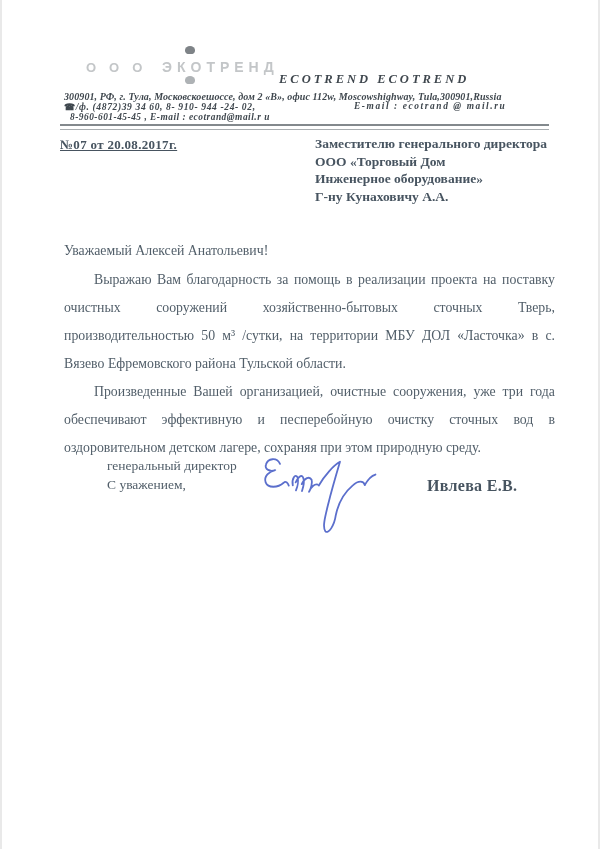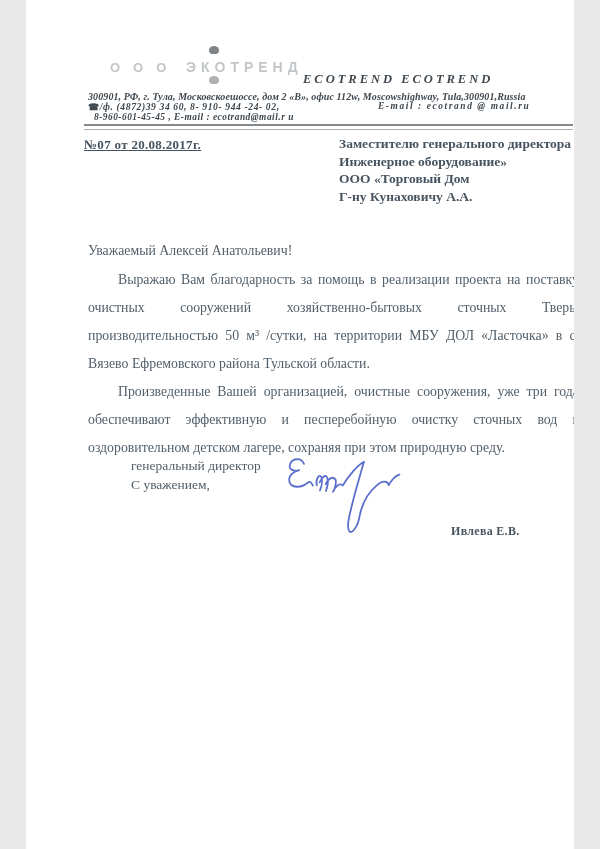--- a/index.html
+++ b/index.html
@@ -1,18 +1,18 @@
 <!DOCTYPE html>
 <html lang="ru"><head>
 <meta charset="utf-8">
 <style>
   html,body{margin:0;padding:0;background:#e9e9e9;}
   .page{
     position:relative;
-    width:548px;height:849px;
+    width:596px;height:849px;
     margin:0 auto;
     background:#ffffff;
     font-family:"Liberation Serif", serif;
     color:#515e69;
     overflow:hidden;
   }
   
   .logo-row{position:absolute;left:84px;top:57px;height:22px;}
   .logo-ooo{
     position:absolute;left:0;top:3px;
@@ -83,21 +83,21 @@
     text-align:justify;
   }
   .body-text p{margin:0;text-indent:30px;}
   
   .closing{
     position:absolute;left:105px;top:456px;
     font-size:13.5px;line-height:19px;color:#515e69;
   }
   .signer-name{
     position:absolute;left:425px;top:477px;
-    font-size:12px;font-weight:bold;color:#475460;letter-spacing:0.3px;margin-top:47px;
+    font-size:16px;font-weight:bold;color:#475460;letter-spacing:0.3px;
   }
   .signature-ink{
     position:absolute;left:243px;top:441px;
     transform:rotate(-2deg);
   }
 </style>
 </head>
 <body>
 
 <div class="page">
@@ -118,22 +118,22 @@
   <div class="phone2">8-960-601-45-45 , E-mail : ecotrand@mail.r u</div>
 
   <div class="email-right">E-mail : ecotrand @ mail.ru</div>
 
   <div class="rule"></div>
 
   <div class="ref-line">№07 от 20.08.2017г.</div>
 
   <div class="recipient">
     <div>Заместителю генерального директора</div>
+    <div>ООО «Торговый Дом</div>
     <div>Инженерное оборудование»</div>
-    <div>ООО «Торговый Дом</div>
     <div>Г-ну Кунаховичу А.А.</div>
   </div>
 
   <div class="salutation">Уважаемый Алексей Анатольевич!</div>
 
   <div class="body-text">
     <p>Выражаю Вам благодарность за помощь в реализации проекта на поставку очистных сооружений хозяйственно-бытовых сточных Тверь, производительностью 50 м³ /сутки, на территории МБУ ДОЛ «Ласточка» в с. Вязево Ефремовского района Тульской области.</p>
     <p>Произведенные Вашей организацией, очистные сооружения, уже три года обеспечивают эффективную и песперебойную очистку сточных вод в оздоровительном детском лагере, сохраняя при этом природную среду.</p>
   </div>
 

